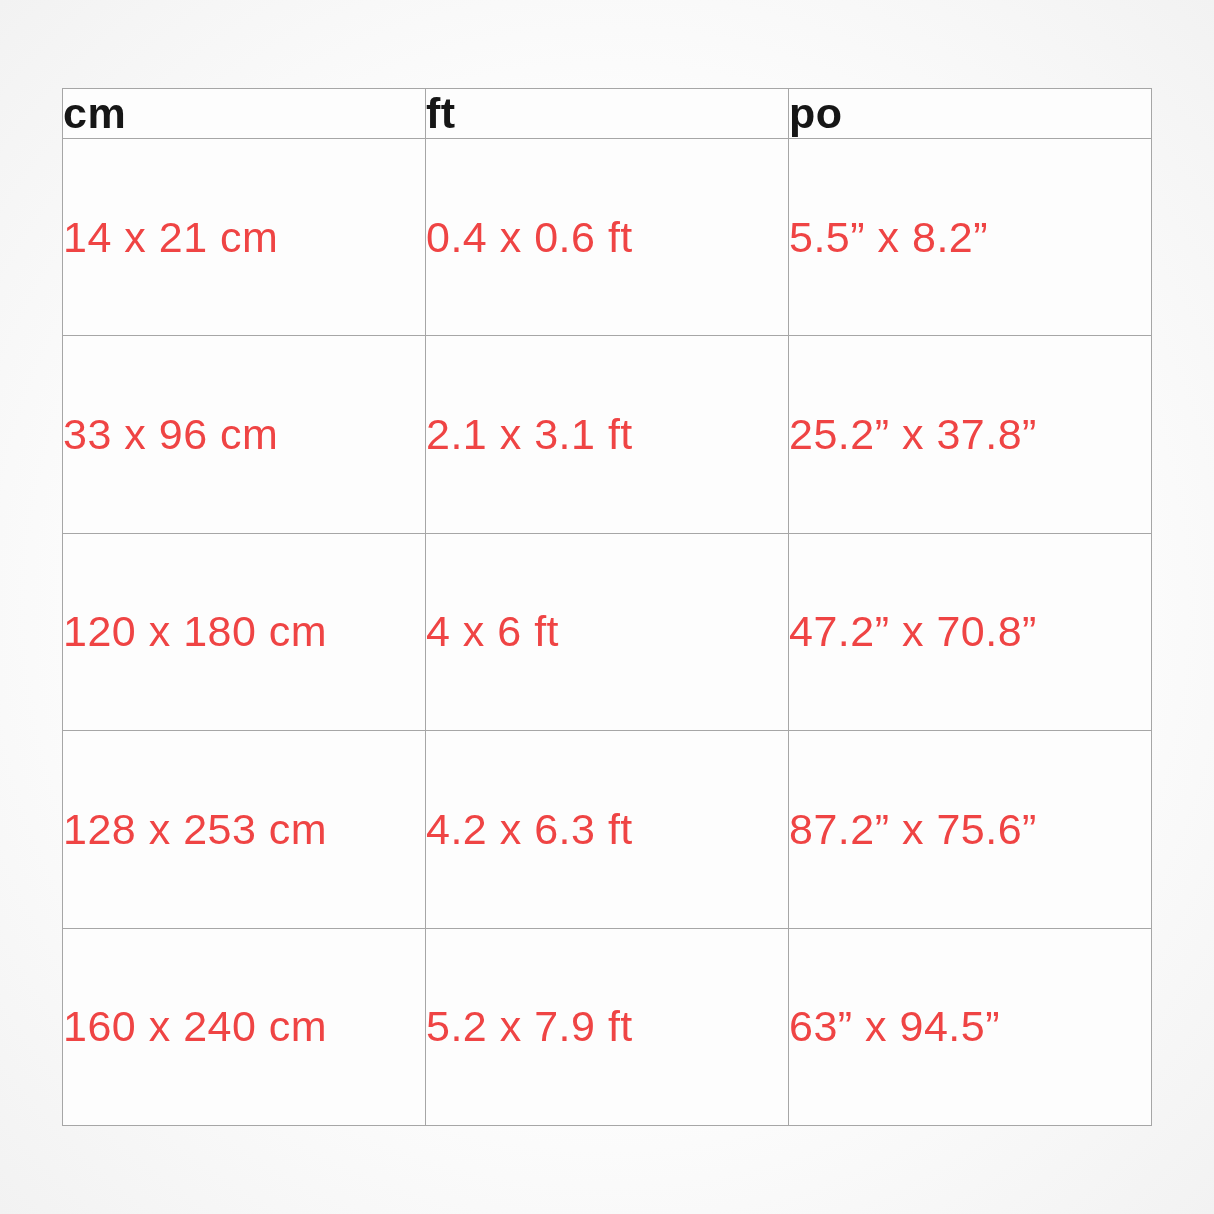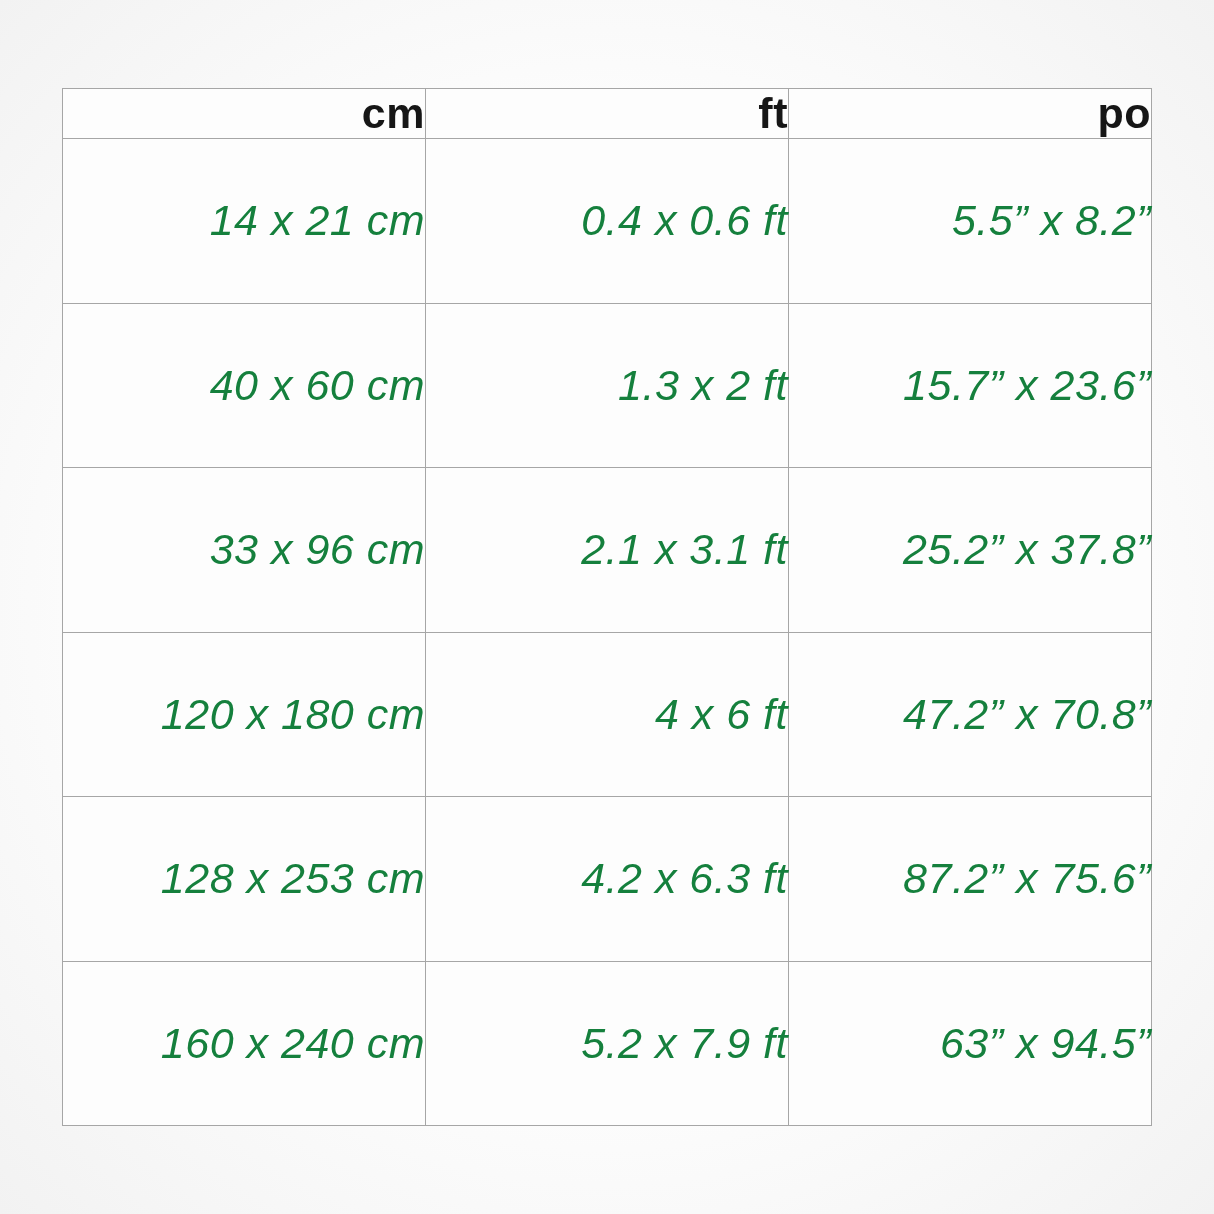--- a/index.html
+++ b/index.html
@@ -26,58 +26,52 @@
     width: 100%;
     height: 100%;
     border-collapse: collapse;
     table-layout: fixed;
     background: #fdfdfd;
     border: 1px solid #8f8f8f;
   }
   table.conversion th,
   table.conversion td {
     border: 1px solid #a6a6a6;
-    text-align: right;
+    text-align: left;
     vertical-align: middle;
     font-size: 43px;
     letter-spacing: 0.5px;
     padding: 0;
   }
   table.conversion th {
     font-weight: bold;
     color: #161616;
   }
   table.conversion td {
     font-weight: normal;
-    color: #15803d;
-    font-style: italic;
+    color: #ef4444;
   }
 </style>
 </head>
 <body>
 
 <div class="table-wrap">
   <table class="conversion">
     <thead>
       <tr>
         <th>cm</th>
         <th>ft</th>
         <th>po</th>
       </tr>
     </thead>
     <tbody>
       <tr>
         <td>14 x 21 cm</td>
         <td>0.4 x 0.6 ft</td>
         <td>5.5” x 8.2”</td>
-      </tr>
-      <tr>
-        <td>40 x 60 cm</td>
-        <td>1.3 x 2 ft</td>
-        <td>15.7” x 23.6”</td>
       </tr>
       <tr>
         <td>33 x 96 cm</td>
         <td>2.1 x 3.1 ft</td>
         <td>25.2” x 37.8”</td>
       </tr>
       <tr>
         <td>120 x 180 cm</td>
         <td>4 x 6 ft</td>
         <td>47.2” x 70.8”</td>

